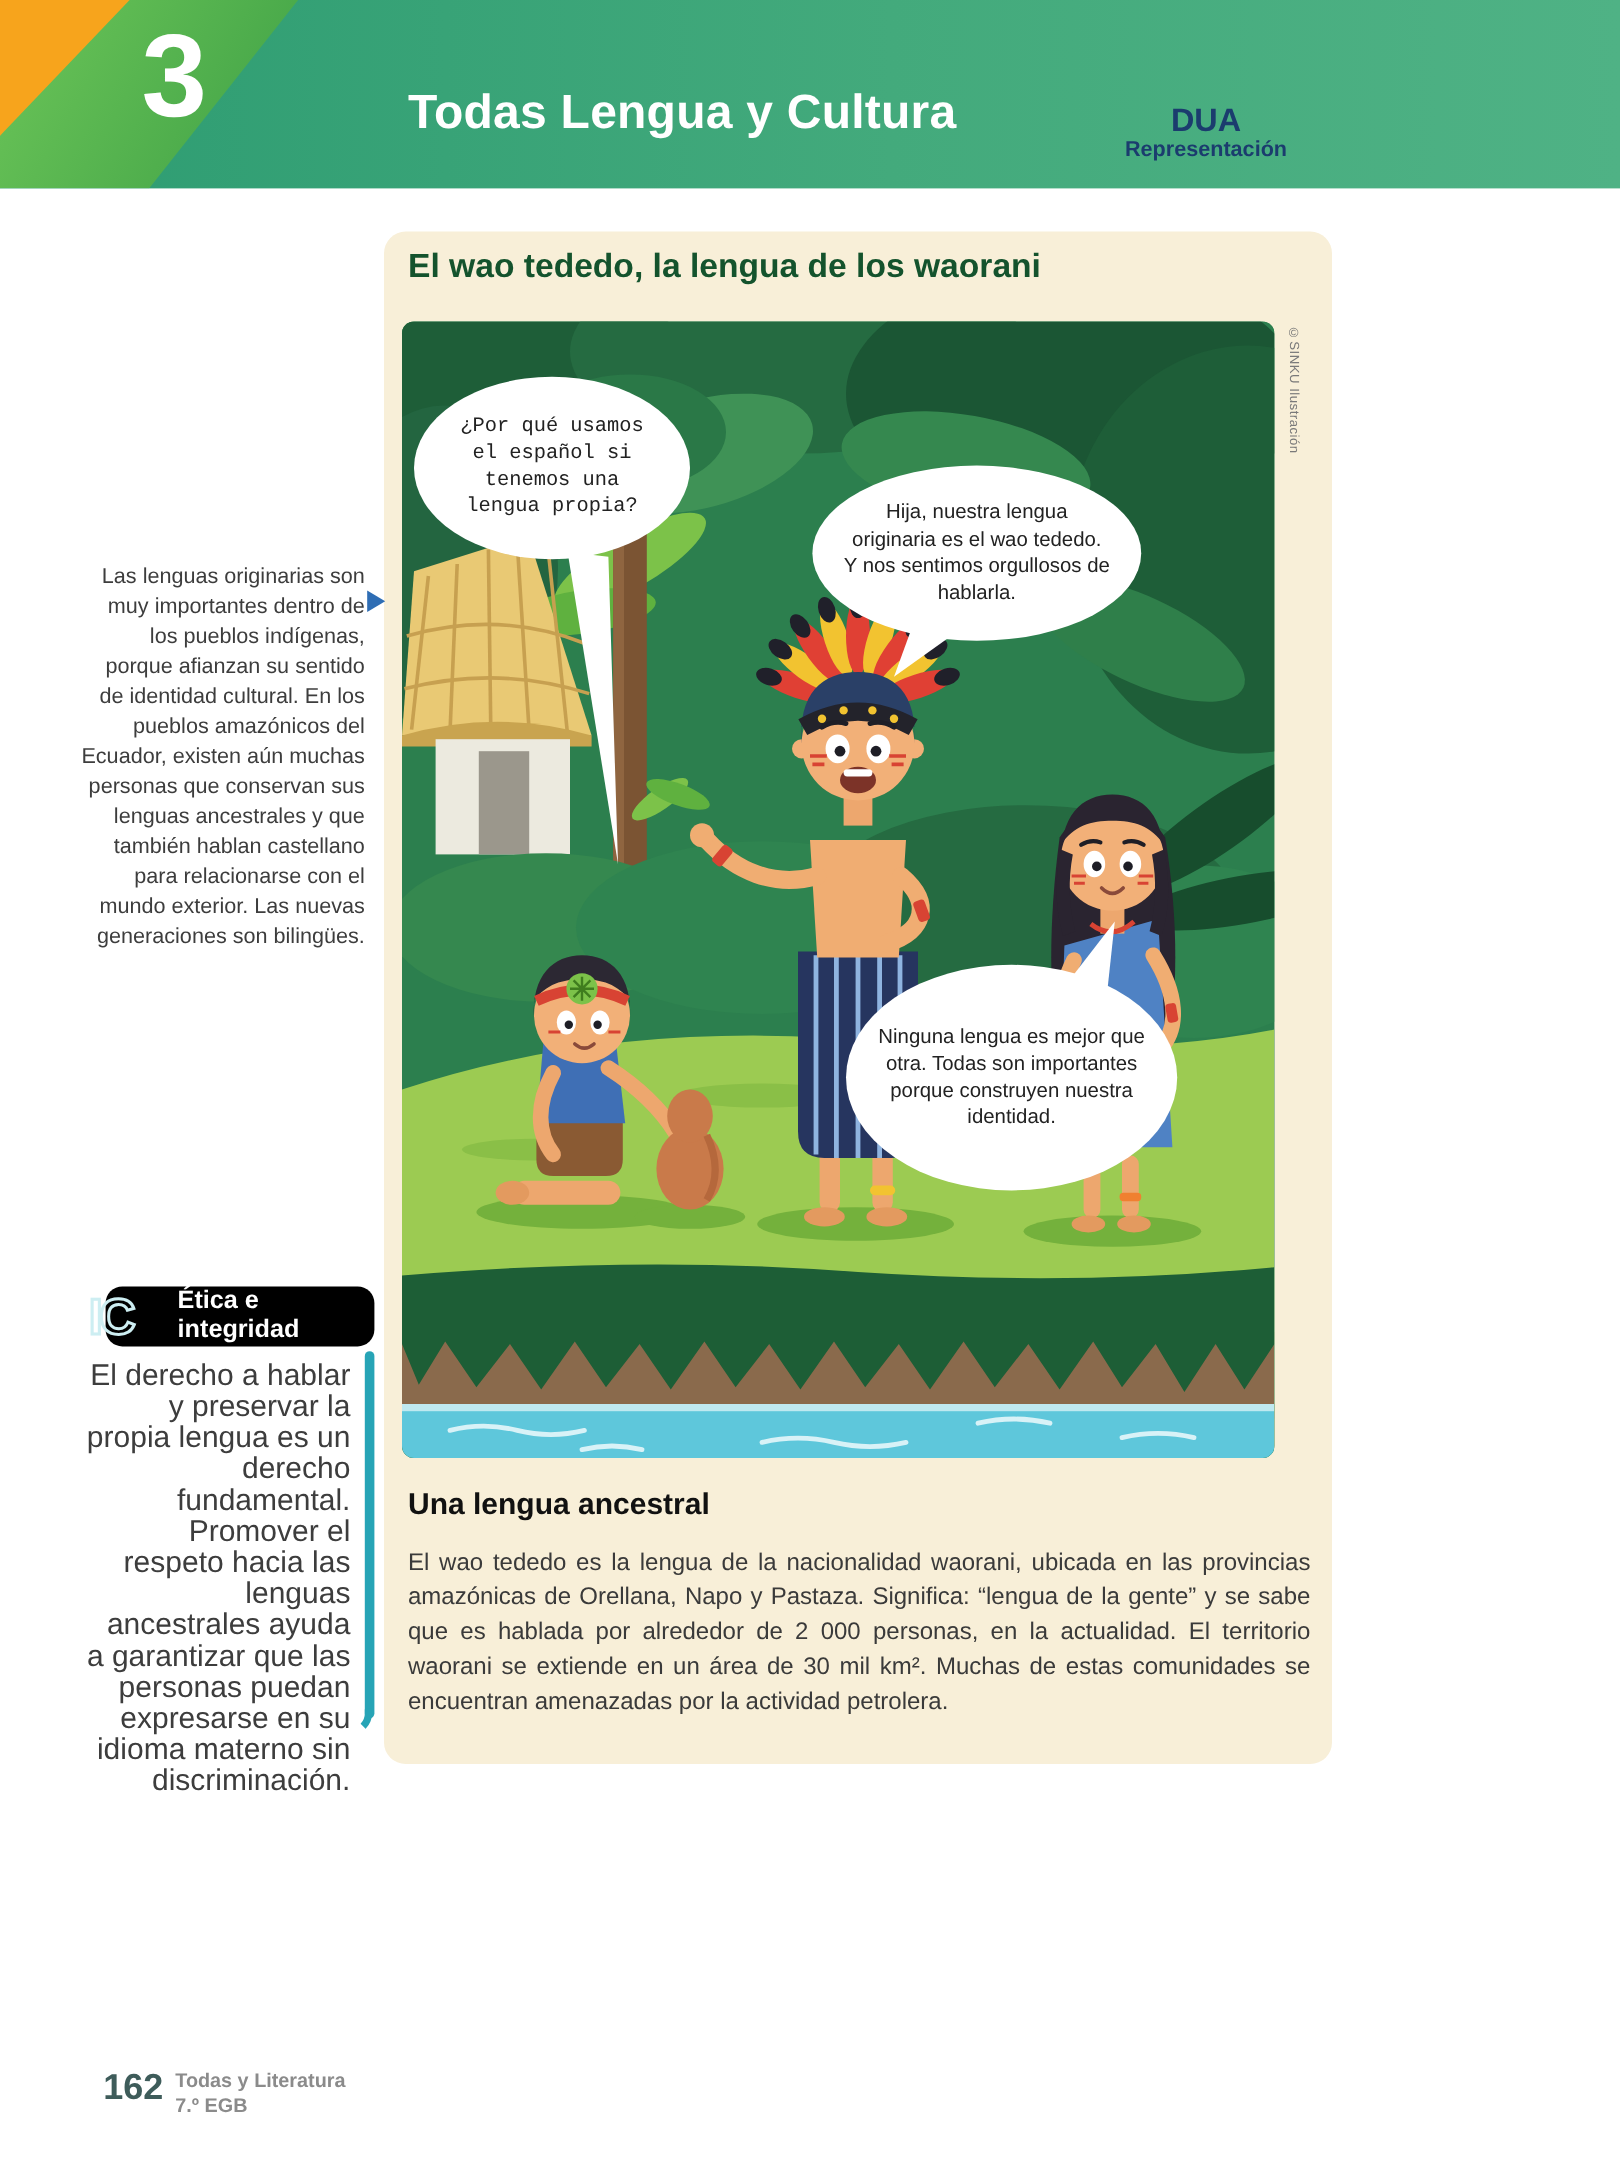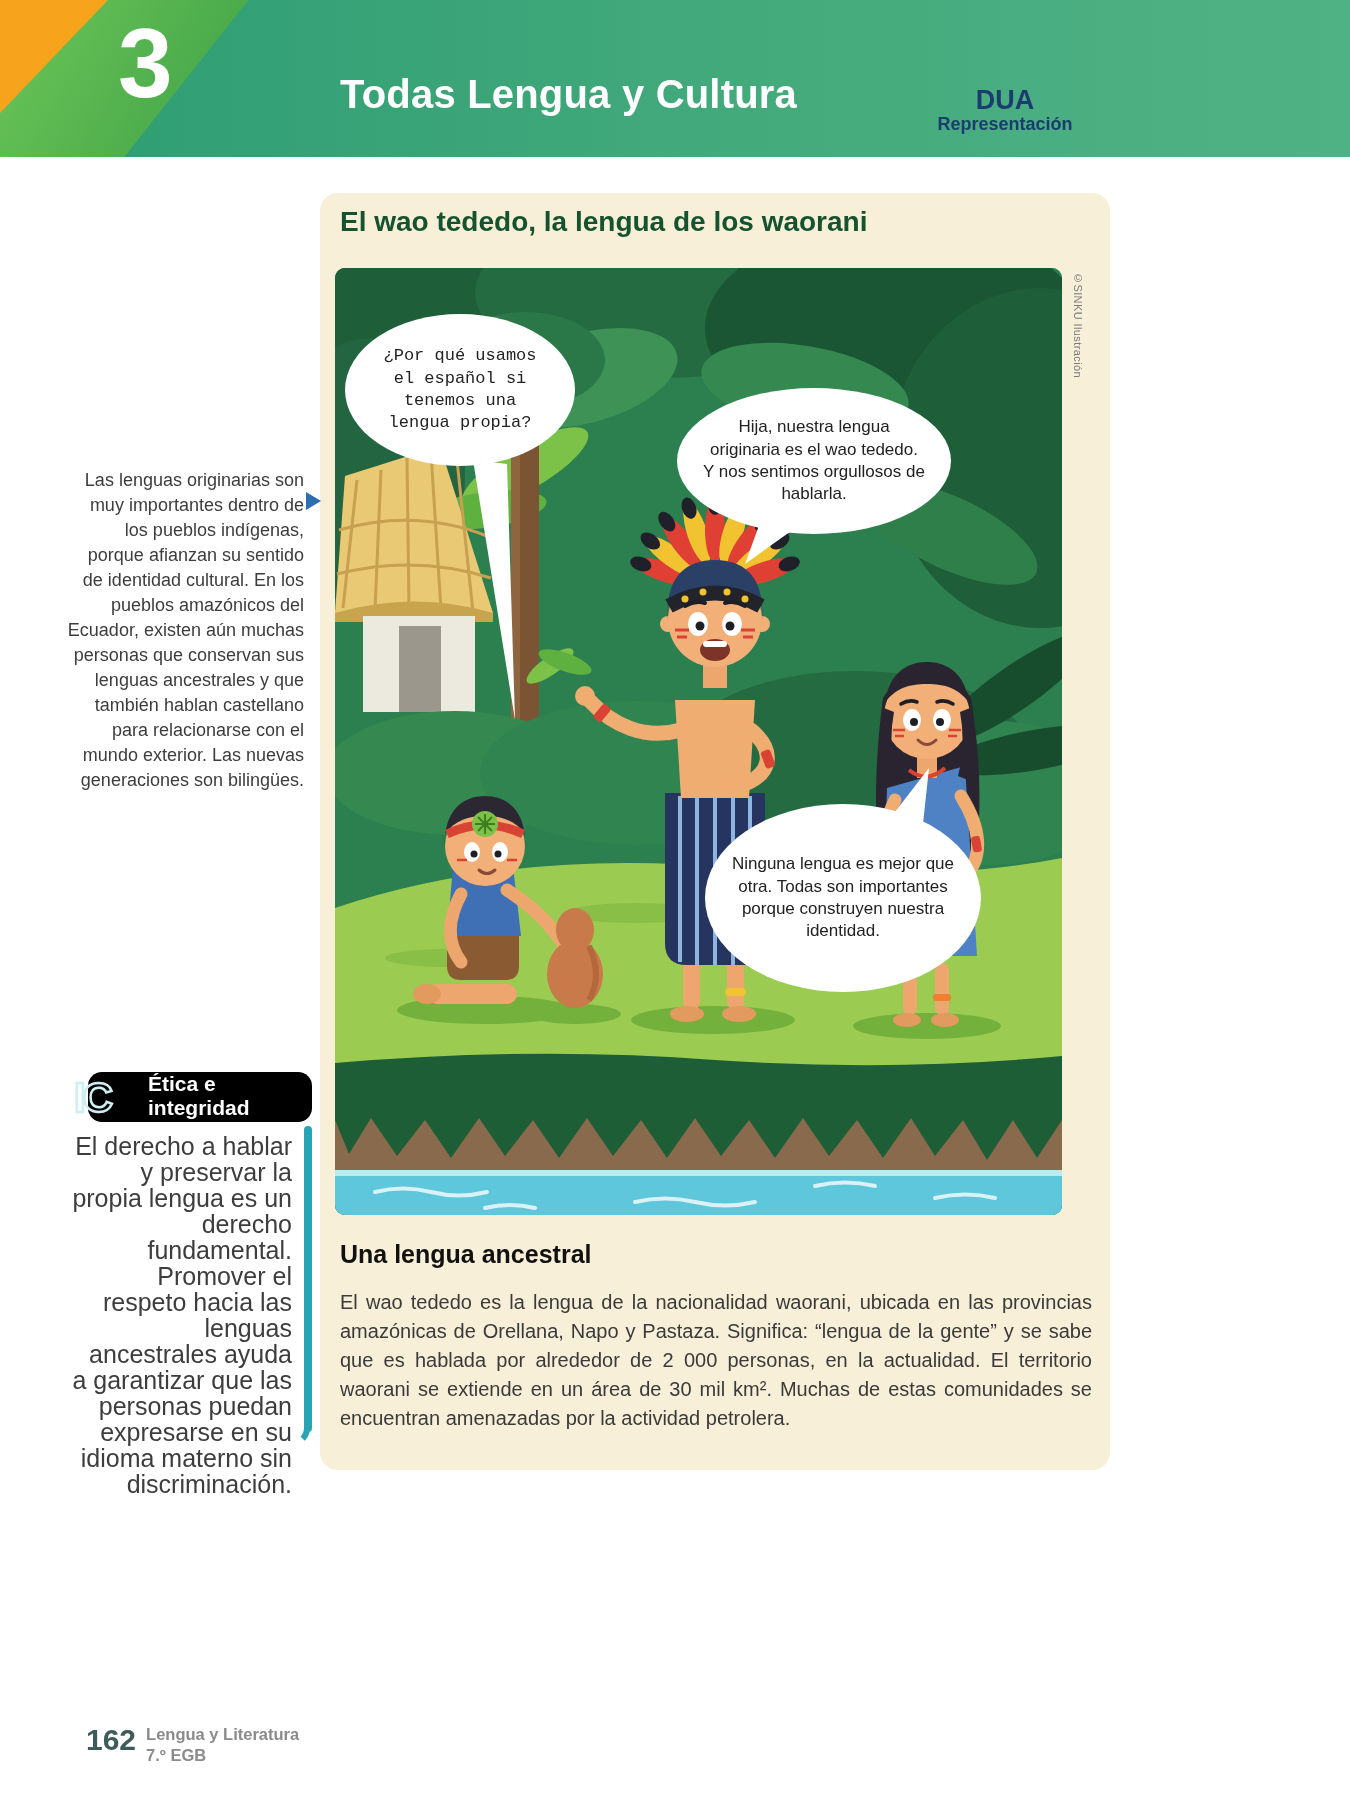--- a/index.html
+++ b/index.html
@@ -321,18 +321,18 @@
   <div class="ethics-bar"></div>
   <div class="ethics-tail"></div>
   <div class="ethics-text">El derecho a hablar y preservar la propia lengua es un derecho fundamental. Promover el respeto hacia las lenguas ancestrales ayuda a garantizar que las personas puedan expresarse en su idioma materno sin discriminación.</div>
 
   <div class="subsection-title">Una lengua ancestral</div>
   <div class="body-text">El wao tededo es la lengua de la nacionalidad waorani, ubicada en las provincias amazónicas de Orellana, Napo y Pastaza. Significa: “lengua de la gente” y se sabe que es hablada por alrededor de 2 000 personas, en la actualidad. El territorio waorani se extiende en un área de 30 mil km². Muchas de estas comunidades se encuentran amenazadas por la actividad petrolera.</div>
 
   <div class="footer">
     <div class="page-num">162</div>
     <div class="footer-meta">
-      <div>Lengua y Literatura</div>
+      <div>Todas y Literatura</div>
       <div>7.º EGB</div>
     </div>
   </div>
 
 </div>
 
 </body></html>

